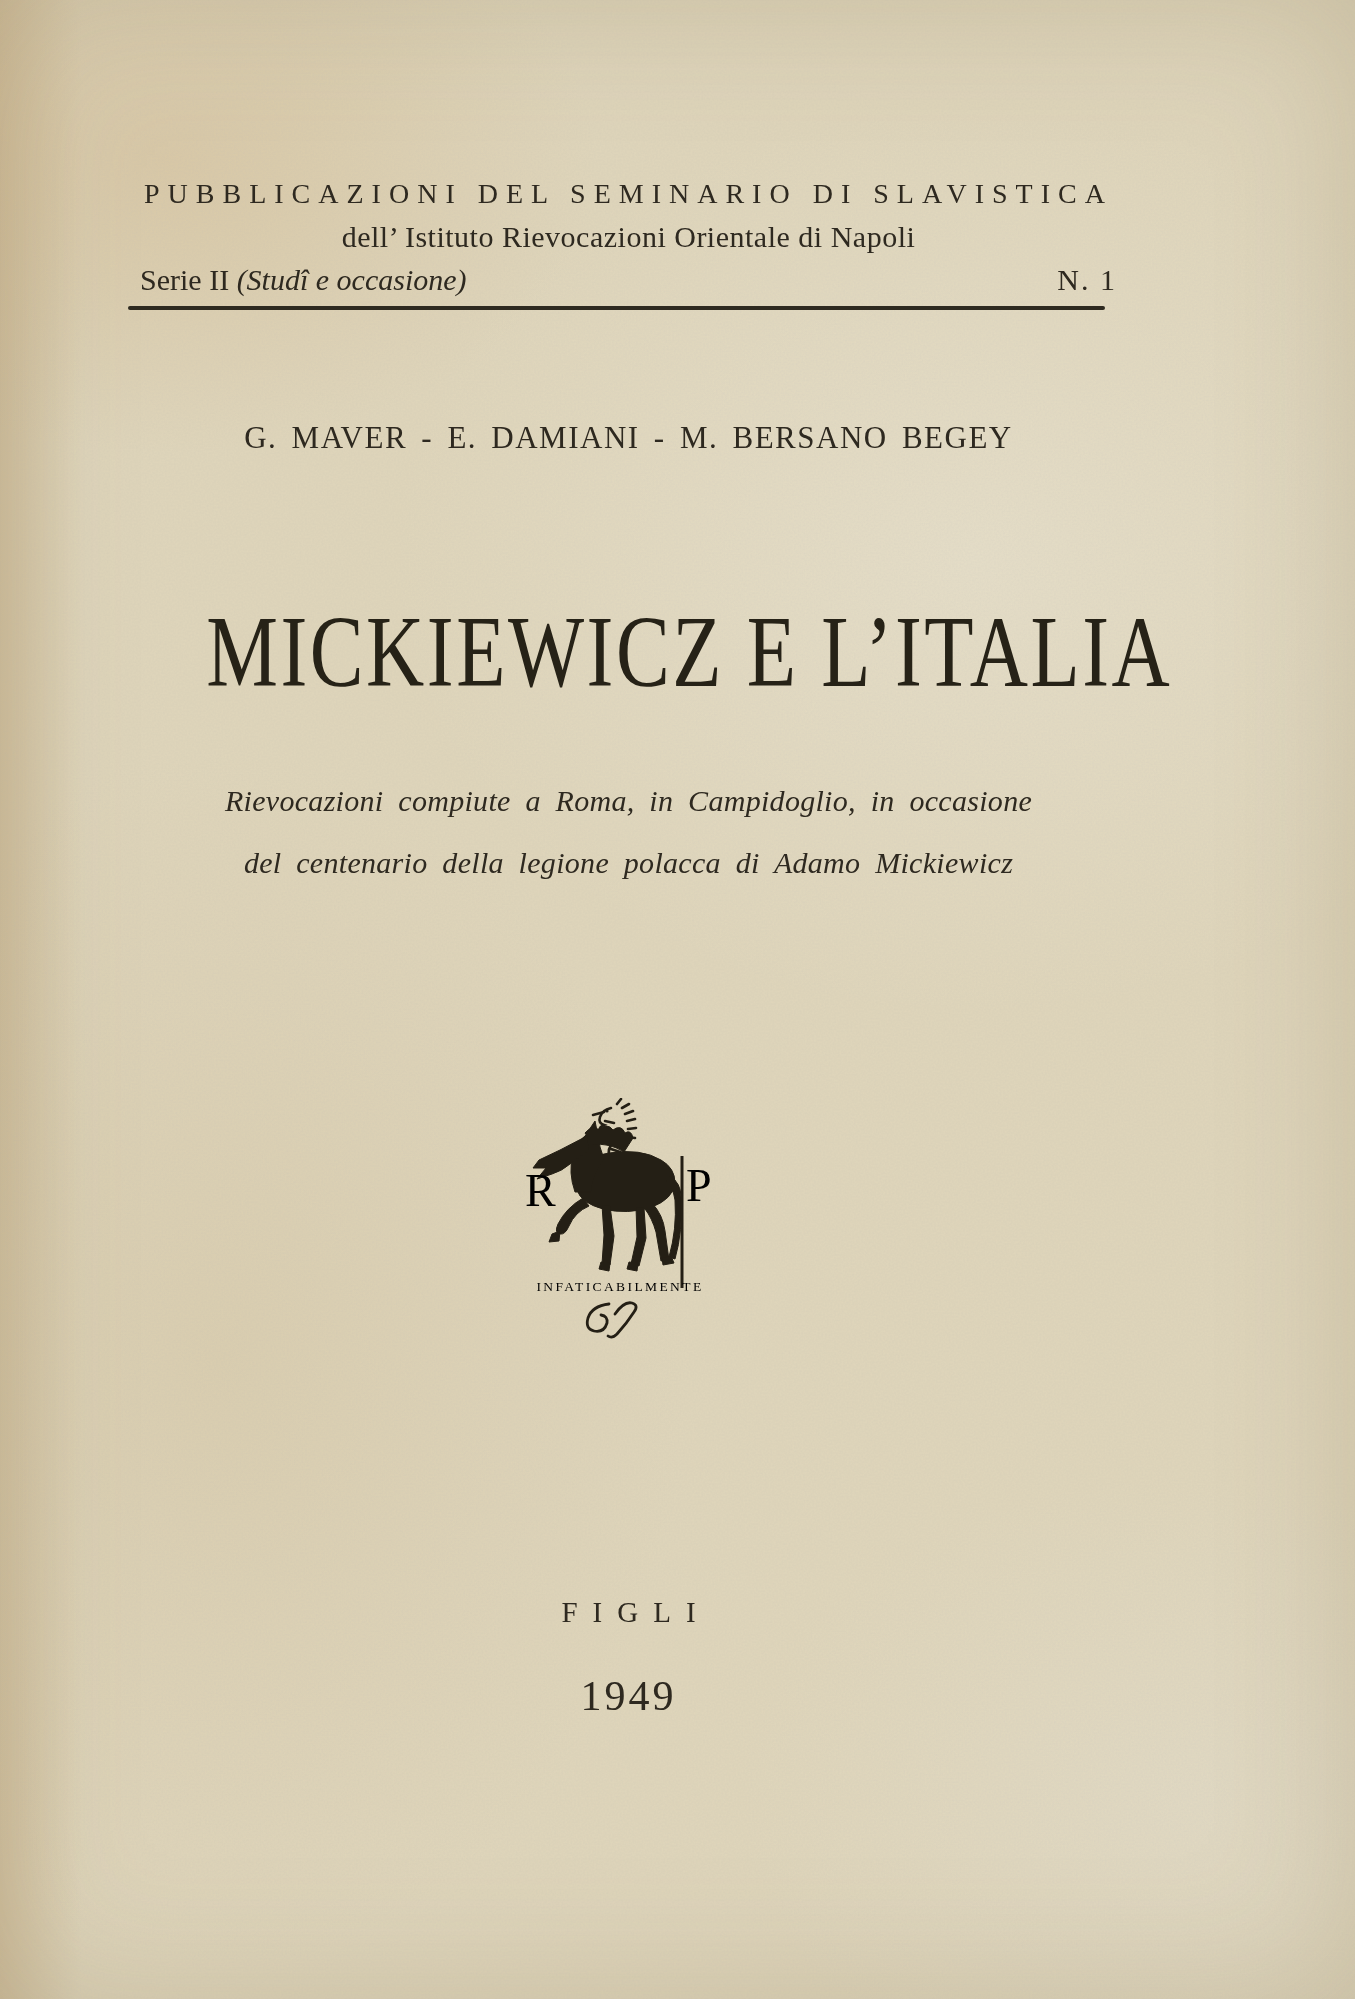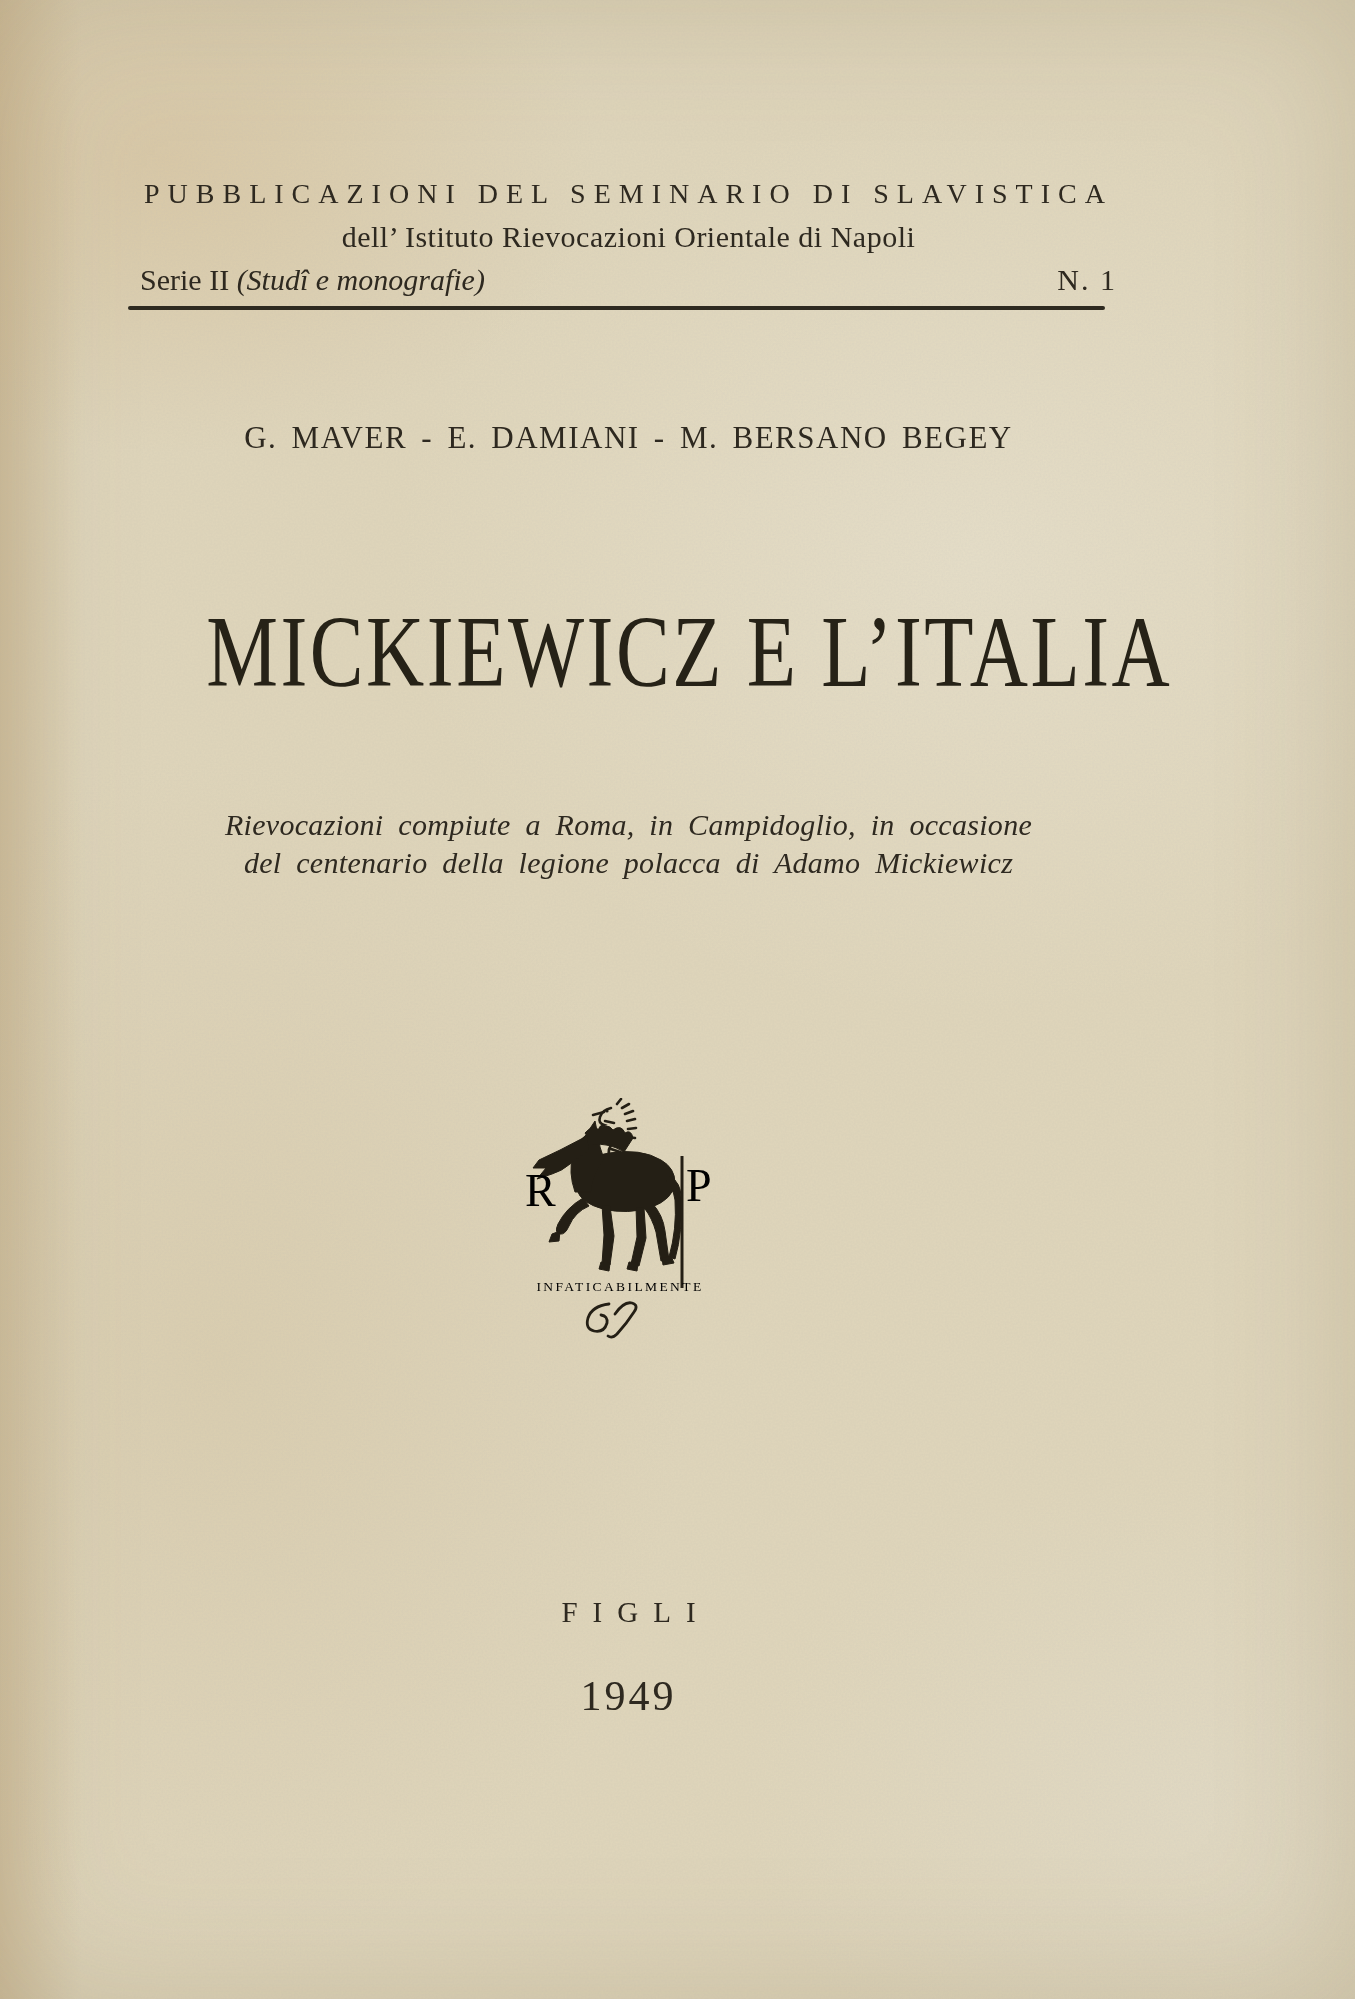--- a/index.html
+++ b/index.html
@@ -24,21 +24,21 @@
   .series-row{top:263px;font-size:30px;display:flex;justify-content:space-between;align-items:baseline;}
   .series-left i{font-style:italic;}
   .series-num{letter-spacing:2px;}
   .rule{position:absolute;top:306px;left:128px;width:977px;height:4px;background:#2e2a20;border-radius:2px;}
 
   .authors{top:420px;font-size:31px;letter-spacing:1.5px;word-spacing:5px;}
 
   .title{top:604px;font-size:96px;letter-spacing:3px;line-height:1;color:#262217;
          transform:scale(.84,1.06);transform-origin:50% 50%;white-space:nowrap;}
 
-  .sub1{top:808px;font-size:30px;font-style:italic;word-spacing:7px;letter-spacing:.3px;}
+  .sub1{top:784px;font-size:30px;font-style:italic;word-spacing:7px;letter-spacing:.3px;}
   .sub2{top:846px;font-size:30px;font-style:italic;word-spacing:7px;letter-spacing:.3px;}
 
   .logo{position:absolute;top:1098px;left:525px;width:190px;height:244px;}
 
   .napoli{top:1596px;font-size:29px;letter-spacing:15px;text-indent:15px;}
   .casa{top:1633px;font-size:32px;letter-spacing:1px;word-spacing:7px;}
   .year{top:1672px;font-size:42px;letter-spacing:3px;}
 
   .deckle{
     position:absolute;left:0;top:0;width:20px;height:100%;
@@ -68,21 +68,21 @@
     <filter id="grainF">
       <feTurbulence type="fractalNoise" baseFrequency="0.55" numOctaves="2" seed="7"></feTurbulence>
       <feColorMatrix type="matrix" values="0 0 0 0 0.40  0 0 0 0 0.40  0 0 0 0 0.44  0 0 0 0.13 0"></feColorMatrix>
     </filter>
     <rect width="100%" height="100%" filter="url(#grainF)"></rect>
   </svg>
 
   <div class="block hdr1 ink">PUBBLICAZIONI DEL SEMINARIO DI SLAVISTICA</div>
   <div class="block hdr2 ink">dell’ Istituto Rievocazioni Orientale di Napoli</div>
   <div class="block series-row ink">
-    <span class="series-left"><span>Serie II </span><i>(Studî e monografie)</i></span>
+    <span class="series-left"><span>Serie II </span><i>(Studî e occasione)</i></span>
     <span class="series-num">N. 1</span>
   </div>
   <div class="rule"></div>
 
   <div class="block authors ink">G. MAVER - E. DAMIANI - M. BERSANO BEGEY</div>
 
   <div class="block title">MICKIEWICZ E L’ITALIA</div>
 
   <div class="block sub1 ink">Rievocazioni compiute a Roma, in Campidoglio, in occasione</div>
   <div class="block sub2 ink">del centenario della legione polacca di Adamo Mickiewicz</div>

